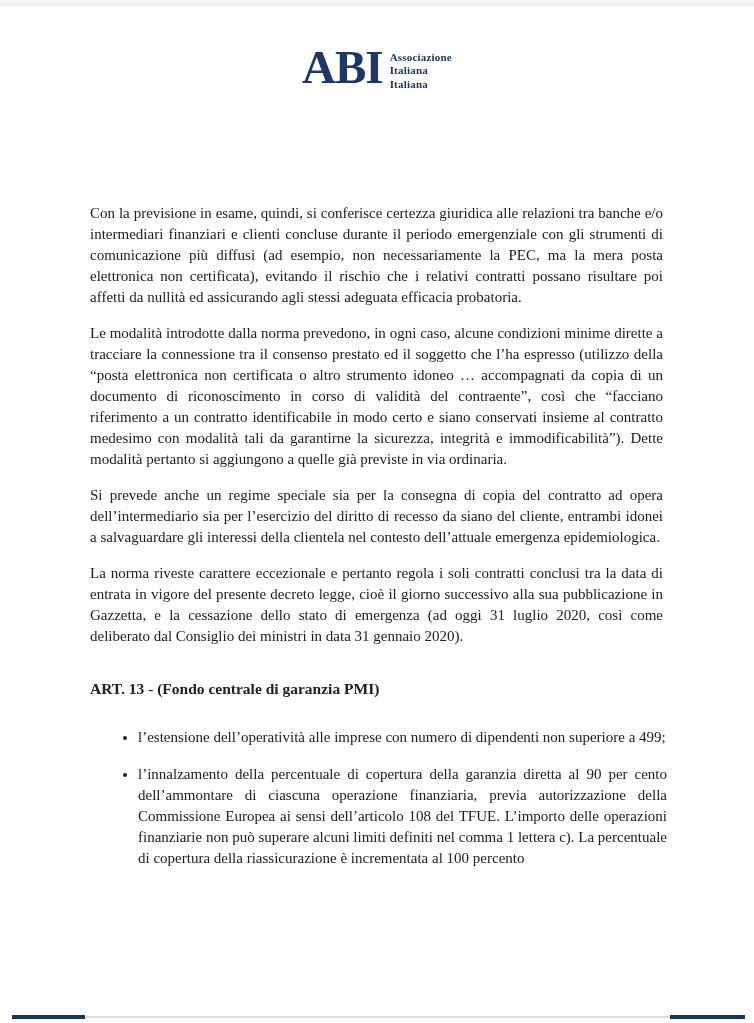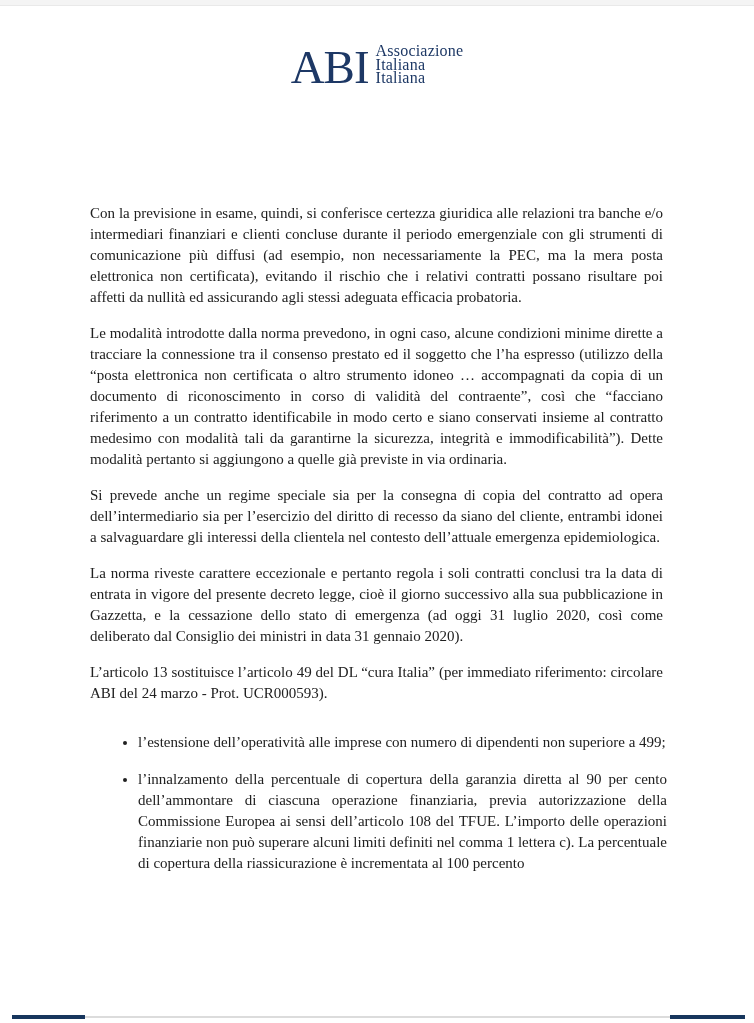--- a/index.html
+++ b/index.html
@@ -16,34 +16,35 @@
   .top-strip {
     position: absolute;
     top: 0; left: 0; right: 0;
     height: 5px;
     background: #f4f4f4;
     border-bottom: 1px solid #e9e9e9;
   }
   .logo-row {
     display: flex;
     justify-content: center;
-    align-items: flex-start;
+    align-items: flex-end;
     gap: 7px;
     padding-top: 44px;
+    font-weight: bold;
   }
   .logo-abbr {
     font-size: 47px;
     line-height: 1;
     letter-spacing: -1px;
     color: #1d3865;
   }
   .logo-org {
     display: flex;
     flex-direction: column;
-    font-size: 16px;
+    font-size: 11px;
     line-height: 13.5px;
     letter-spacing: 0.2px;
     color: #1d3865;
   }
   .content {
     margin: 112px 87px 0 90px;
     font-size: 15px;
     line-height: 21px;
     text-align: justify;
   }
@@ -97,22 +98,22 @@
   <main class="content">
 
     <p>Con la previsione in esame, quindi, si conferisce certezza giuridica alle relazioni tra banche e/o intermediari finanziari e clienti concluse durante il periodo emergenziale con gli strumenti di comunicazione più diffusi (ad esempio, non necessariamente la PEC, ma la mera posta elettronica non certificata), evitando il rischio che i relativi contratti possano risultare poi affetti da nullità ed assicurando agli stessi adeguata efficacia probatoria.</p>
 
     <p><span>Le modalità introdotte dalla norma prevedono, in ogni caso, alcune condizioni minime dirette a tracciare la connessione tra il consenso prestato ed il soggetto che l’ha espresso (utilizzo della “</span><span class="it">posta elettronica non certificata o altro strumento idoneo … accompagnati da copia di un documento di riconoscimento in corso di validità del contraente</span><span>”, così che “</span><span class="it">facciano riferimento a un contratto identificabile in modo certo e siano conservati insieme al contratto medesimo con modalità tali da garantirne la sicurezza, integrità e immodificabilità</span><span>”). Dette modalità pertanto si aggiungono a quelle già previste in via ordinaria.</span></p>
 
     <p>Si prevede anche un regime speciale sia per la consegna di copia del contratto ad opera dell’intermediario sia per l’esercizio del diritto di recesso da siano del cliente, entrambi idonei a salvaguardare gli interessi della clientela nel contesto dell’attuale emergenza epidemiologica.</p>
 
     <p>La norma riveste carattere eccezionale e pertanto regola i soli contratti conclusi tra la data di entrata in vigore del presente decreto legge, cioè il giorno successivo alla sua pubblicazione in Gazzetta, e la cessazione dello stato di emergenza (ad oggi 31 luglio 2020, così come deliberato dal Consiglio dei ministri in data 31 gennaio 2020).</p>
 
+    <h2>ART. 13 - (Fondo centrale di garanzia PMI)</h2>
 
-    <p>L’articolo 13 sostituisce l’articolo 49 del DL “cura Italia” (per immediato riferimento: circolare ABI del 24 marzo - Prot. UCR000593).</p>
 
 
     <ul>
       <li>l’estensione dell’operatività alle imprese con numero di dipendenti non superiore a 499;</li>
       <li>l’innalzamento della percentuale di copertura della garanzia diretta al 90 per cento dell’ammontare di ciascuna operazione finanziaria, previa autorizzazione della Commissione Europea ai sensi dell’articolo 108 del TFUE. L’importo delle operazioni finanziarie non può superare alcuni limiti definiti nel comma 1 lettera c). La percentuale di copertura della riassicurazione è incrementata al 100 percento</li>
     </ul>
 
   </main>
 
   <footer class="page-footer">

